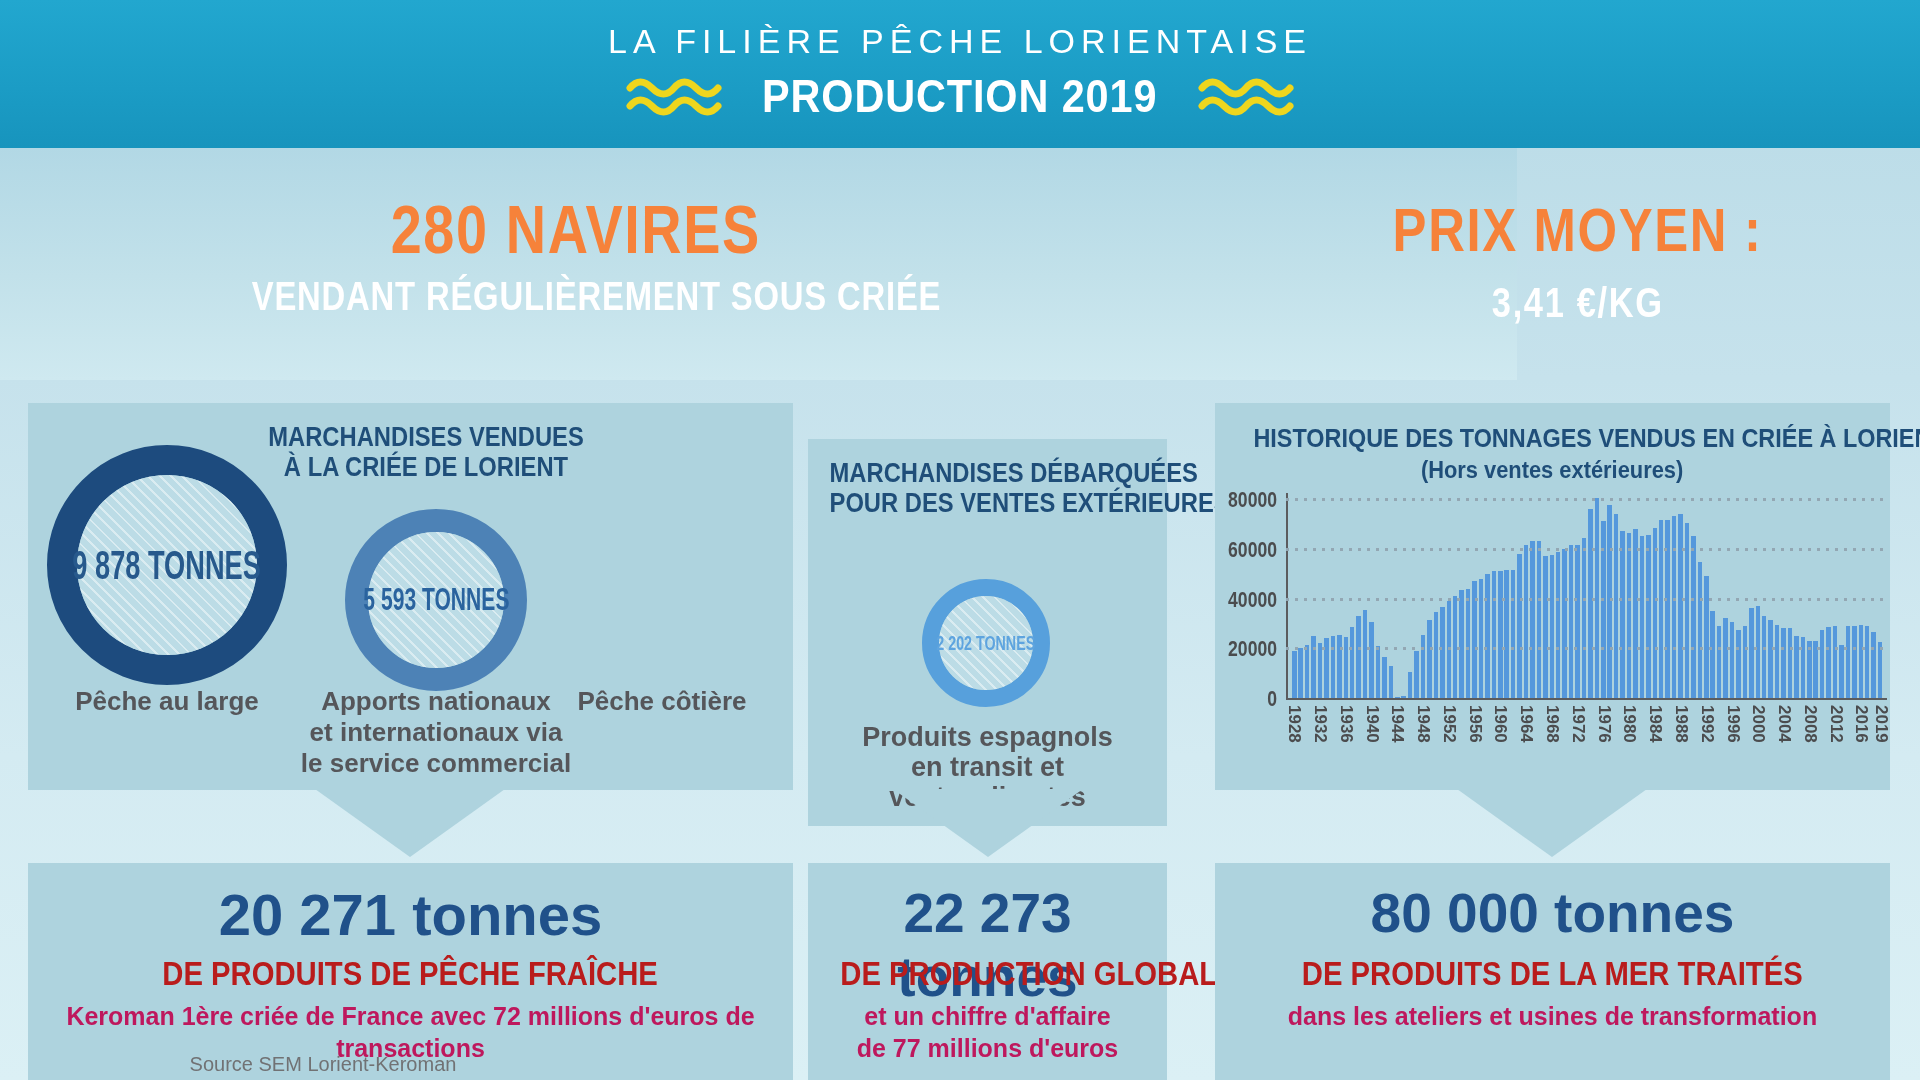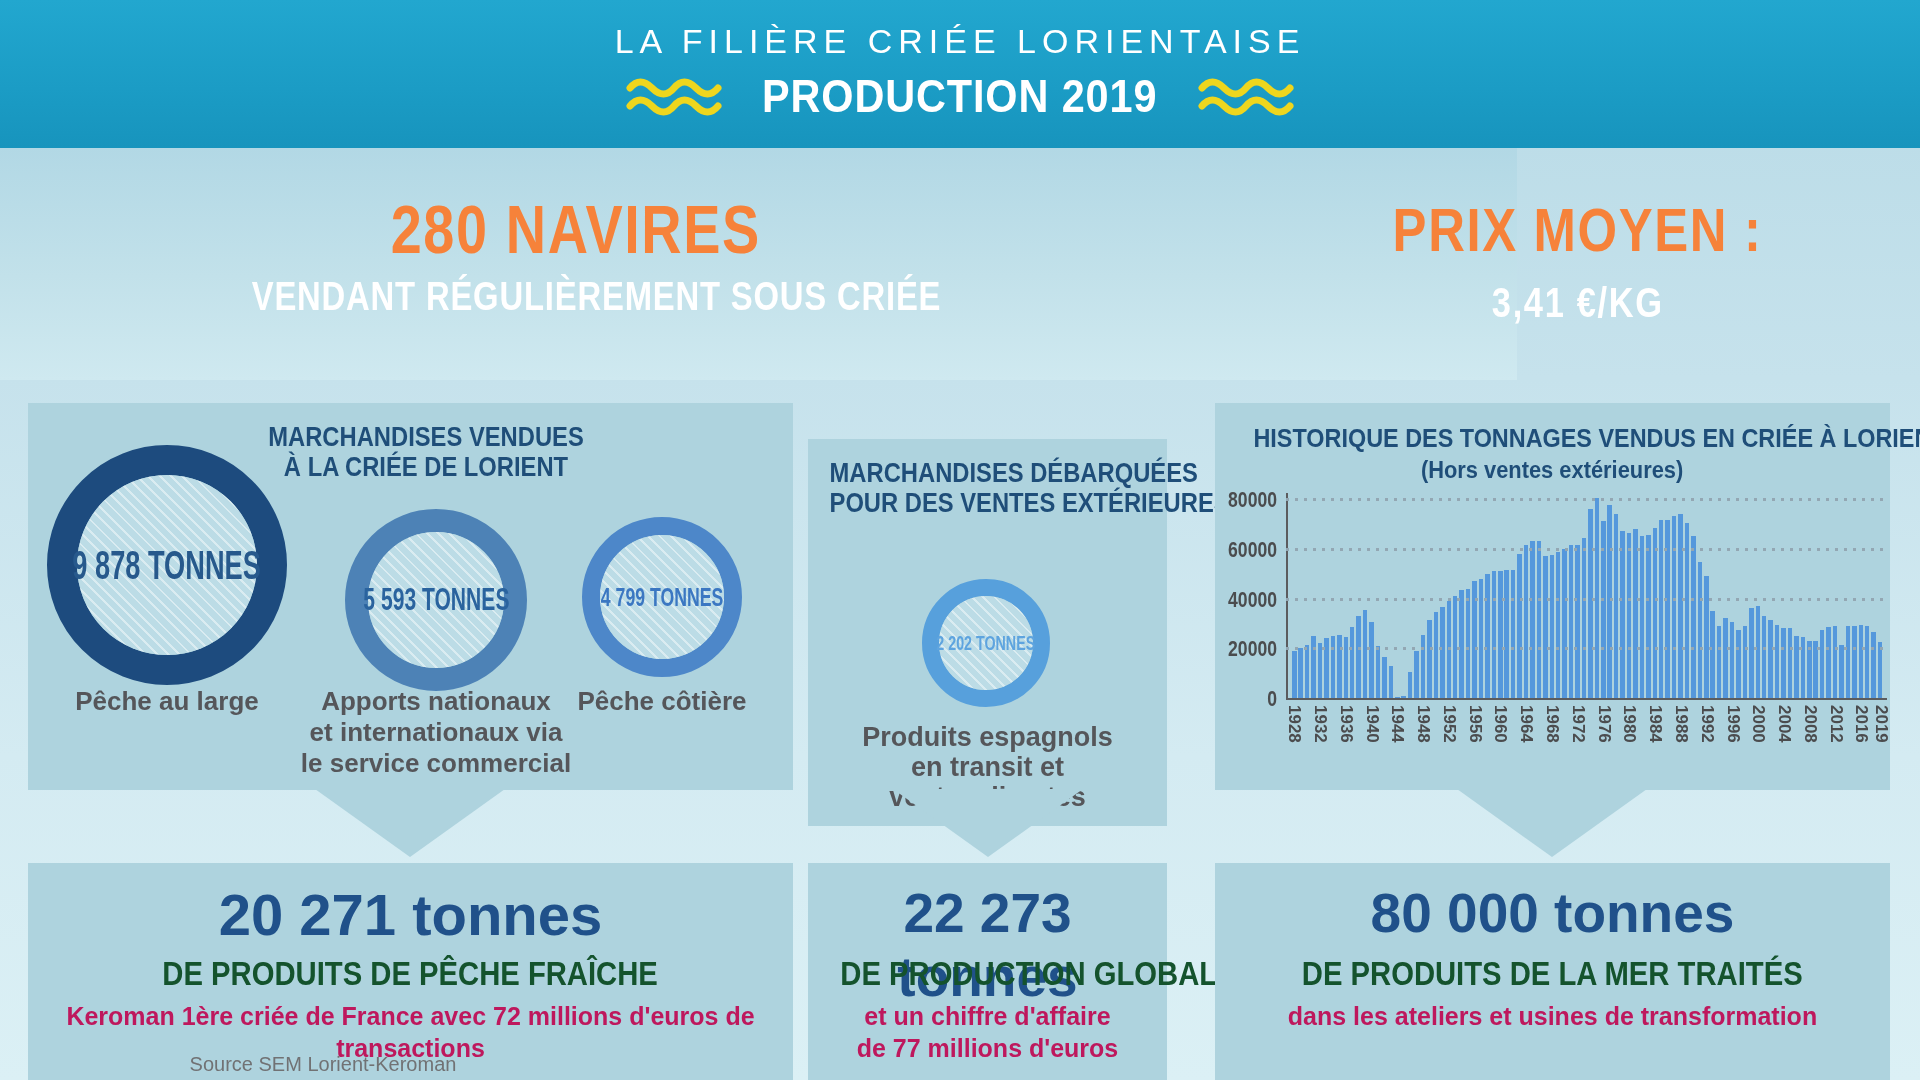--- a/index.html
+++ b/index.html
@@ -89,33 +89,33 @@
   .ylab { position:absolute; left:0; width:62px; text-align:right;
           font-size:22px; font-weight:bold; color:#4b4c4e;
           transform:scaleX(.8); transform-origin:right center; }
   .xlab { position:absolute; width:56px; height:16px; line-height:16px; text-align:left;
           font-size:17px; font-weight:bold; color:#4b4c4e; transform:rotate(90deg); }
 
   
   .t-value { position:absolute; top:18px; left:0; width:100%; text-align:center;
              font-size:58px; font-weight:bold; color:#20518a; }
   .t-head  { position:absolute; top:91px; left:0; width:100%; text-align:center;
-             font-size:34px; font-weight:bold; color:#14532d; }
+             font-size:34px; font-weight:bold; color:#b91c1c; }
   .t-head span { display:inline-block; transform:scaleX(.86); transform-origin:center; white-space:nowrap; }
   .t-detail { position:absolute; top:137px; left:0; width:100%; text-align:center;
               font-size:25px; line-height:32px; font-weight:bold; color:#be185d; }
   #total-2 .t-value, #total-3 .t-value { font-size:55px; }
   .t-source { position:absolute; top:190px; left:95px; width:400px; text-align:center;
               font-size:20px; color:#717274; font-weight:400; }
 </style>
 </head>
 <body>
 
 <div class="header">
-  <div class="h-title">LA FILIÈRE CRIÉE LORIENTAISE</div>
+  <div class="h-title">LA FILIÈRE PÊCHE LORIENTAISE</div>
   <div class="h-subrow">
     <svg class="wave" viewBox="0 0 96 42">
       <path d="M4 13 q10 -12 22 0 t22 0 t22 0 t22 0" fill="none" stroke="#eed61e" stroke-width="7" stroke-linecap="round"></path>
       <path d="M4 31 q10 -12 22 0 t22 0 t22 0 t22 0" fill="none" stroke="#eed61e" stroke-width="7" stroke-linecap="round"></path>
     </svg>
     <span class="h-prod">PRODUCTION 2019</span>
     <svg class="wave" viewBox="0 0 96 42">
       <path d="M4 13 q10 -12 22 0 t22 0 t22 0 t22 0" fill="none" stroke="#eed61e" stroke-width="7" stroke-linecap="round"></path>
       <path d="M4 31 q10 -12 22 0 t22 0 t22 0 t22 0" fill="none" stroke="#eed61e" stroke-width="7" stroke-linecap="round"></path>
     </svg>
@@ -139,25 +139,20 @@
     <span>À LA CRIÉE DE LORIENT</span>
   </div>
   <div class="circle" id="circle-large">
     <div class="circle-inner">
       <span class="circle-val">9 878 TONNES</span>
     </div>
   </div>
   <div class="circle" id="circle-medium">
     <div class="circle-inner">
       <span class="circle-val">5 593 TONNES</span>
-    </div>
-  </div>
-  <div class="circle" id="circle-small">
-    <div class="circle-inner">
-      <span class="circle-val">4 799 TONNES</span>
     </div>
   </div>
   <div class="caption" id="cap-large">
     <span style="display:block">Pêche au large</span>
   </div>
   <div class="caption" id="cap-medium">
     <span style="display:block">Apports nationaux</span>
     <span style="display:block">et internationaux via</span>
     <span style="display:block">le service commercial</span>
   </div>

